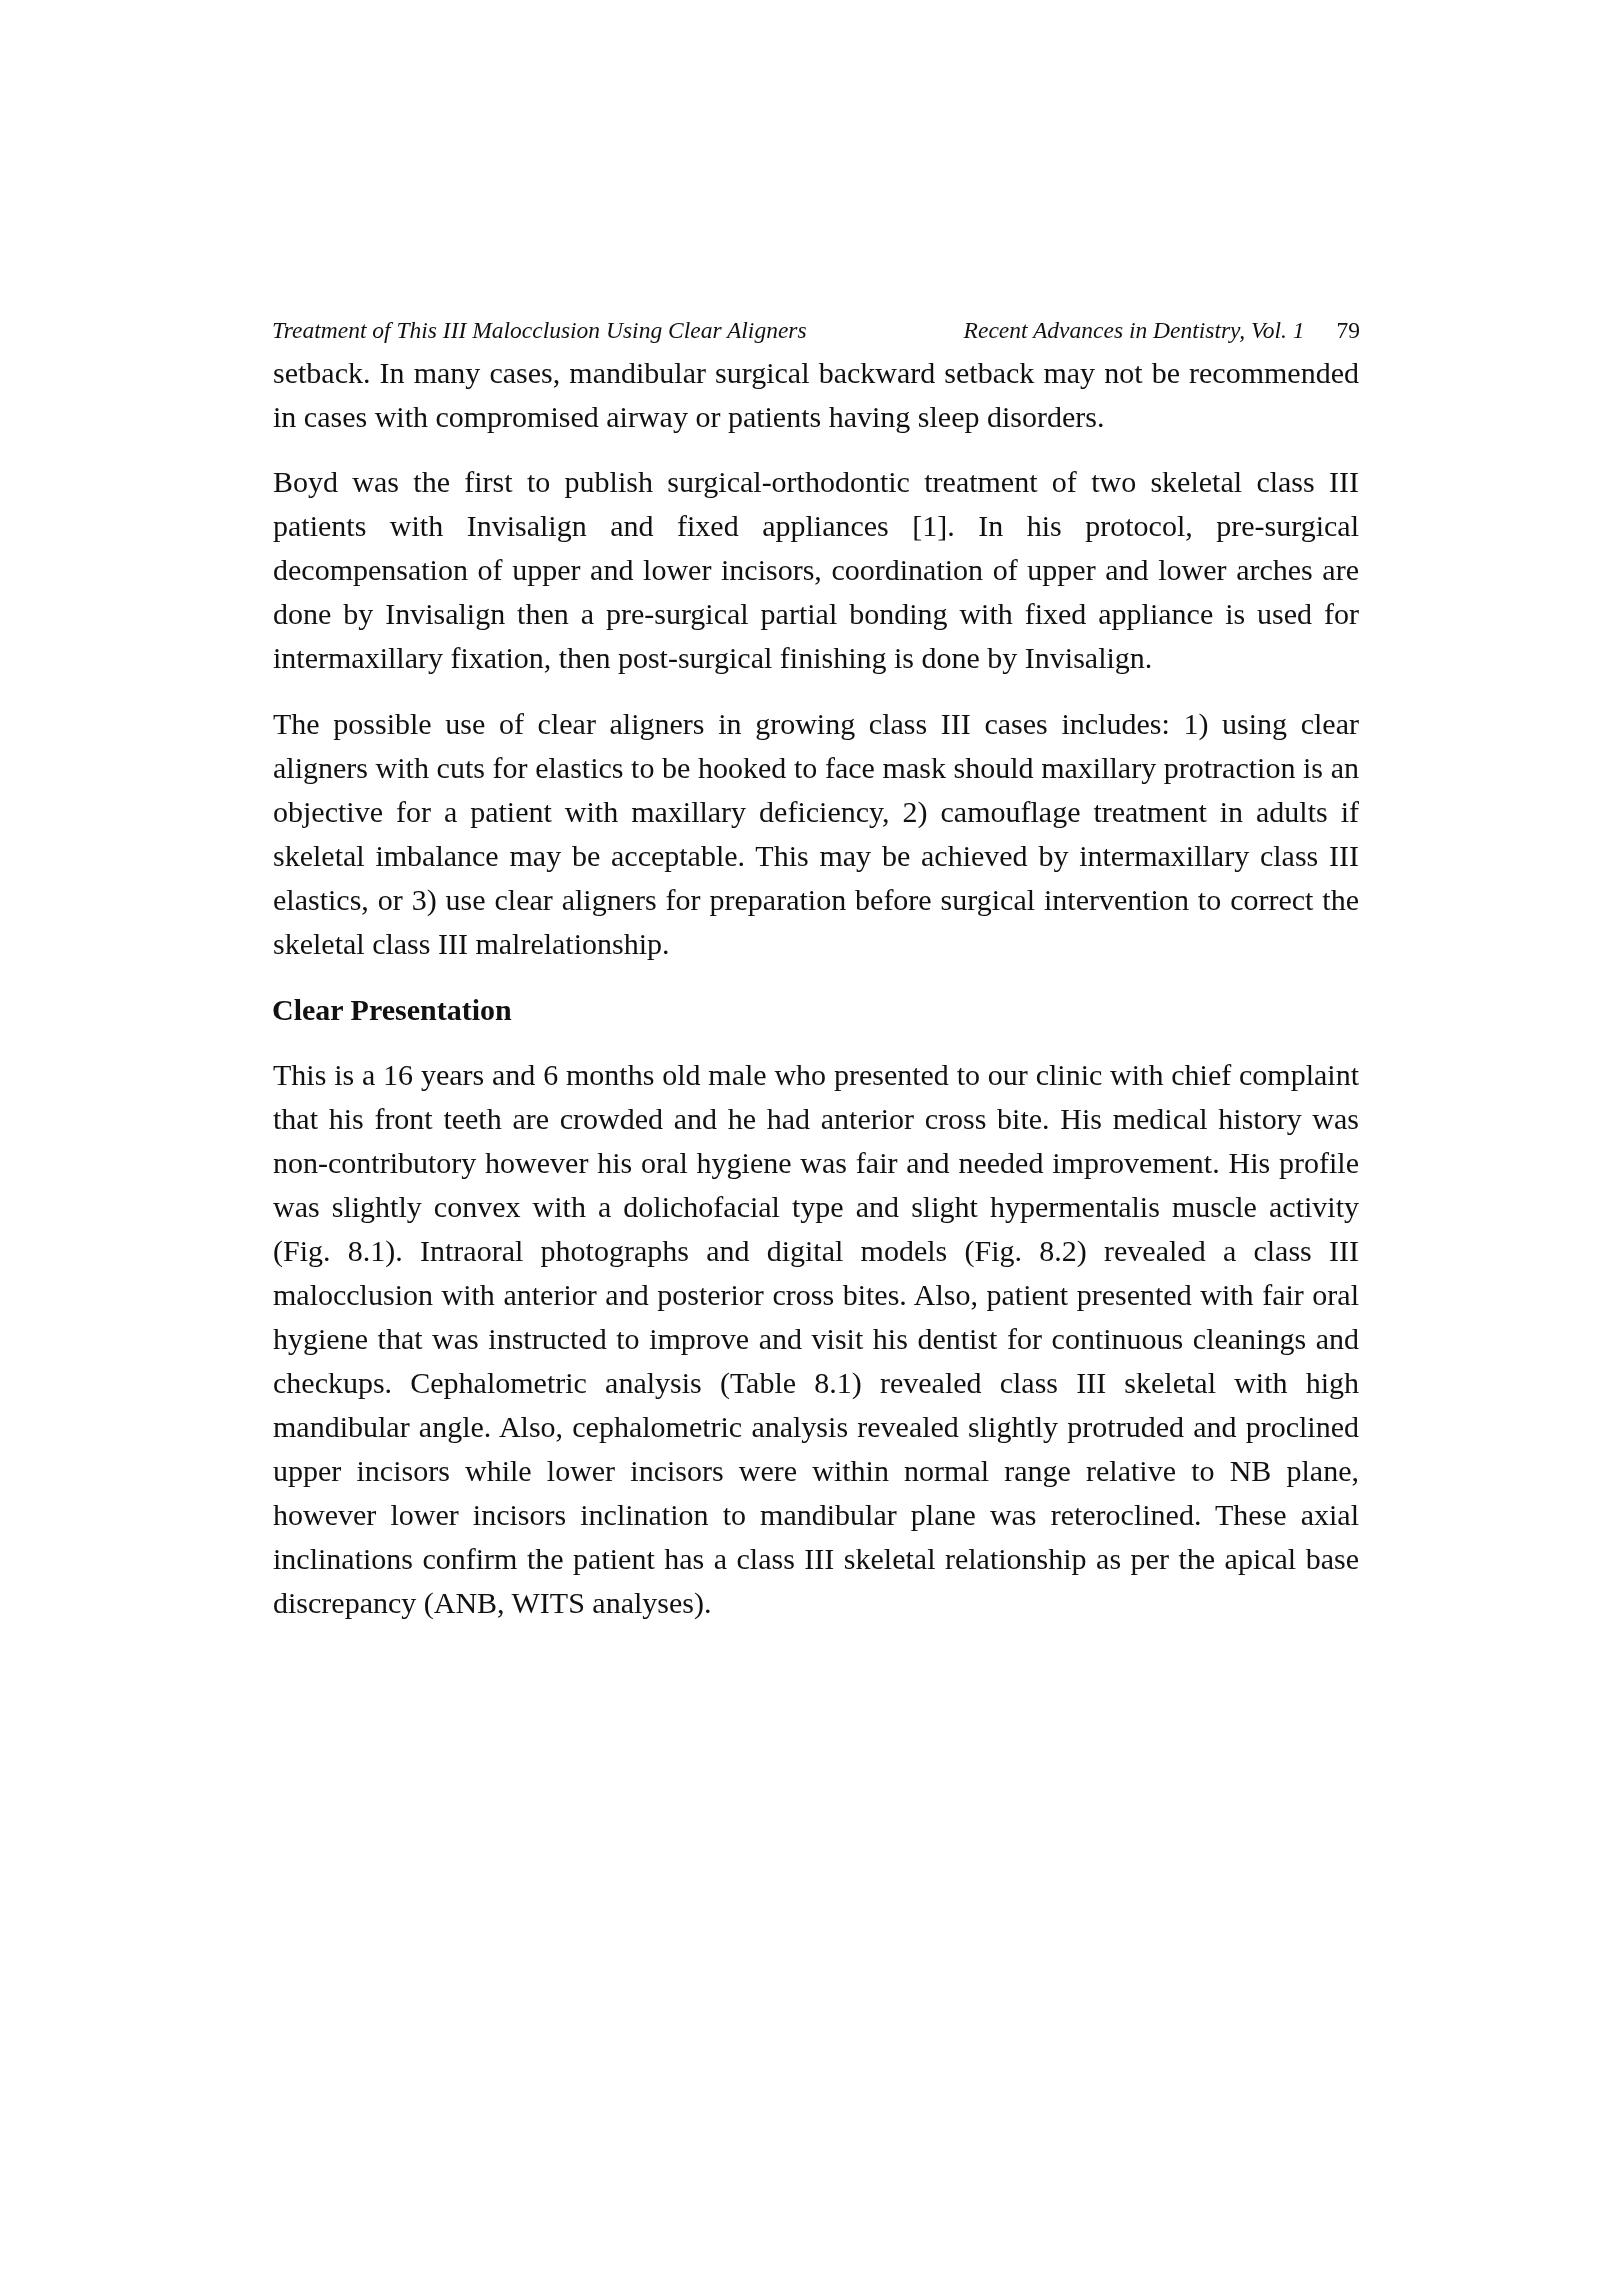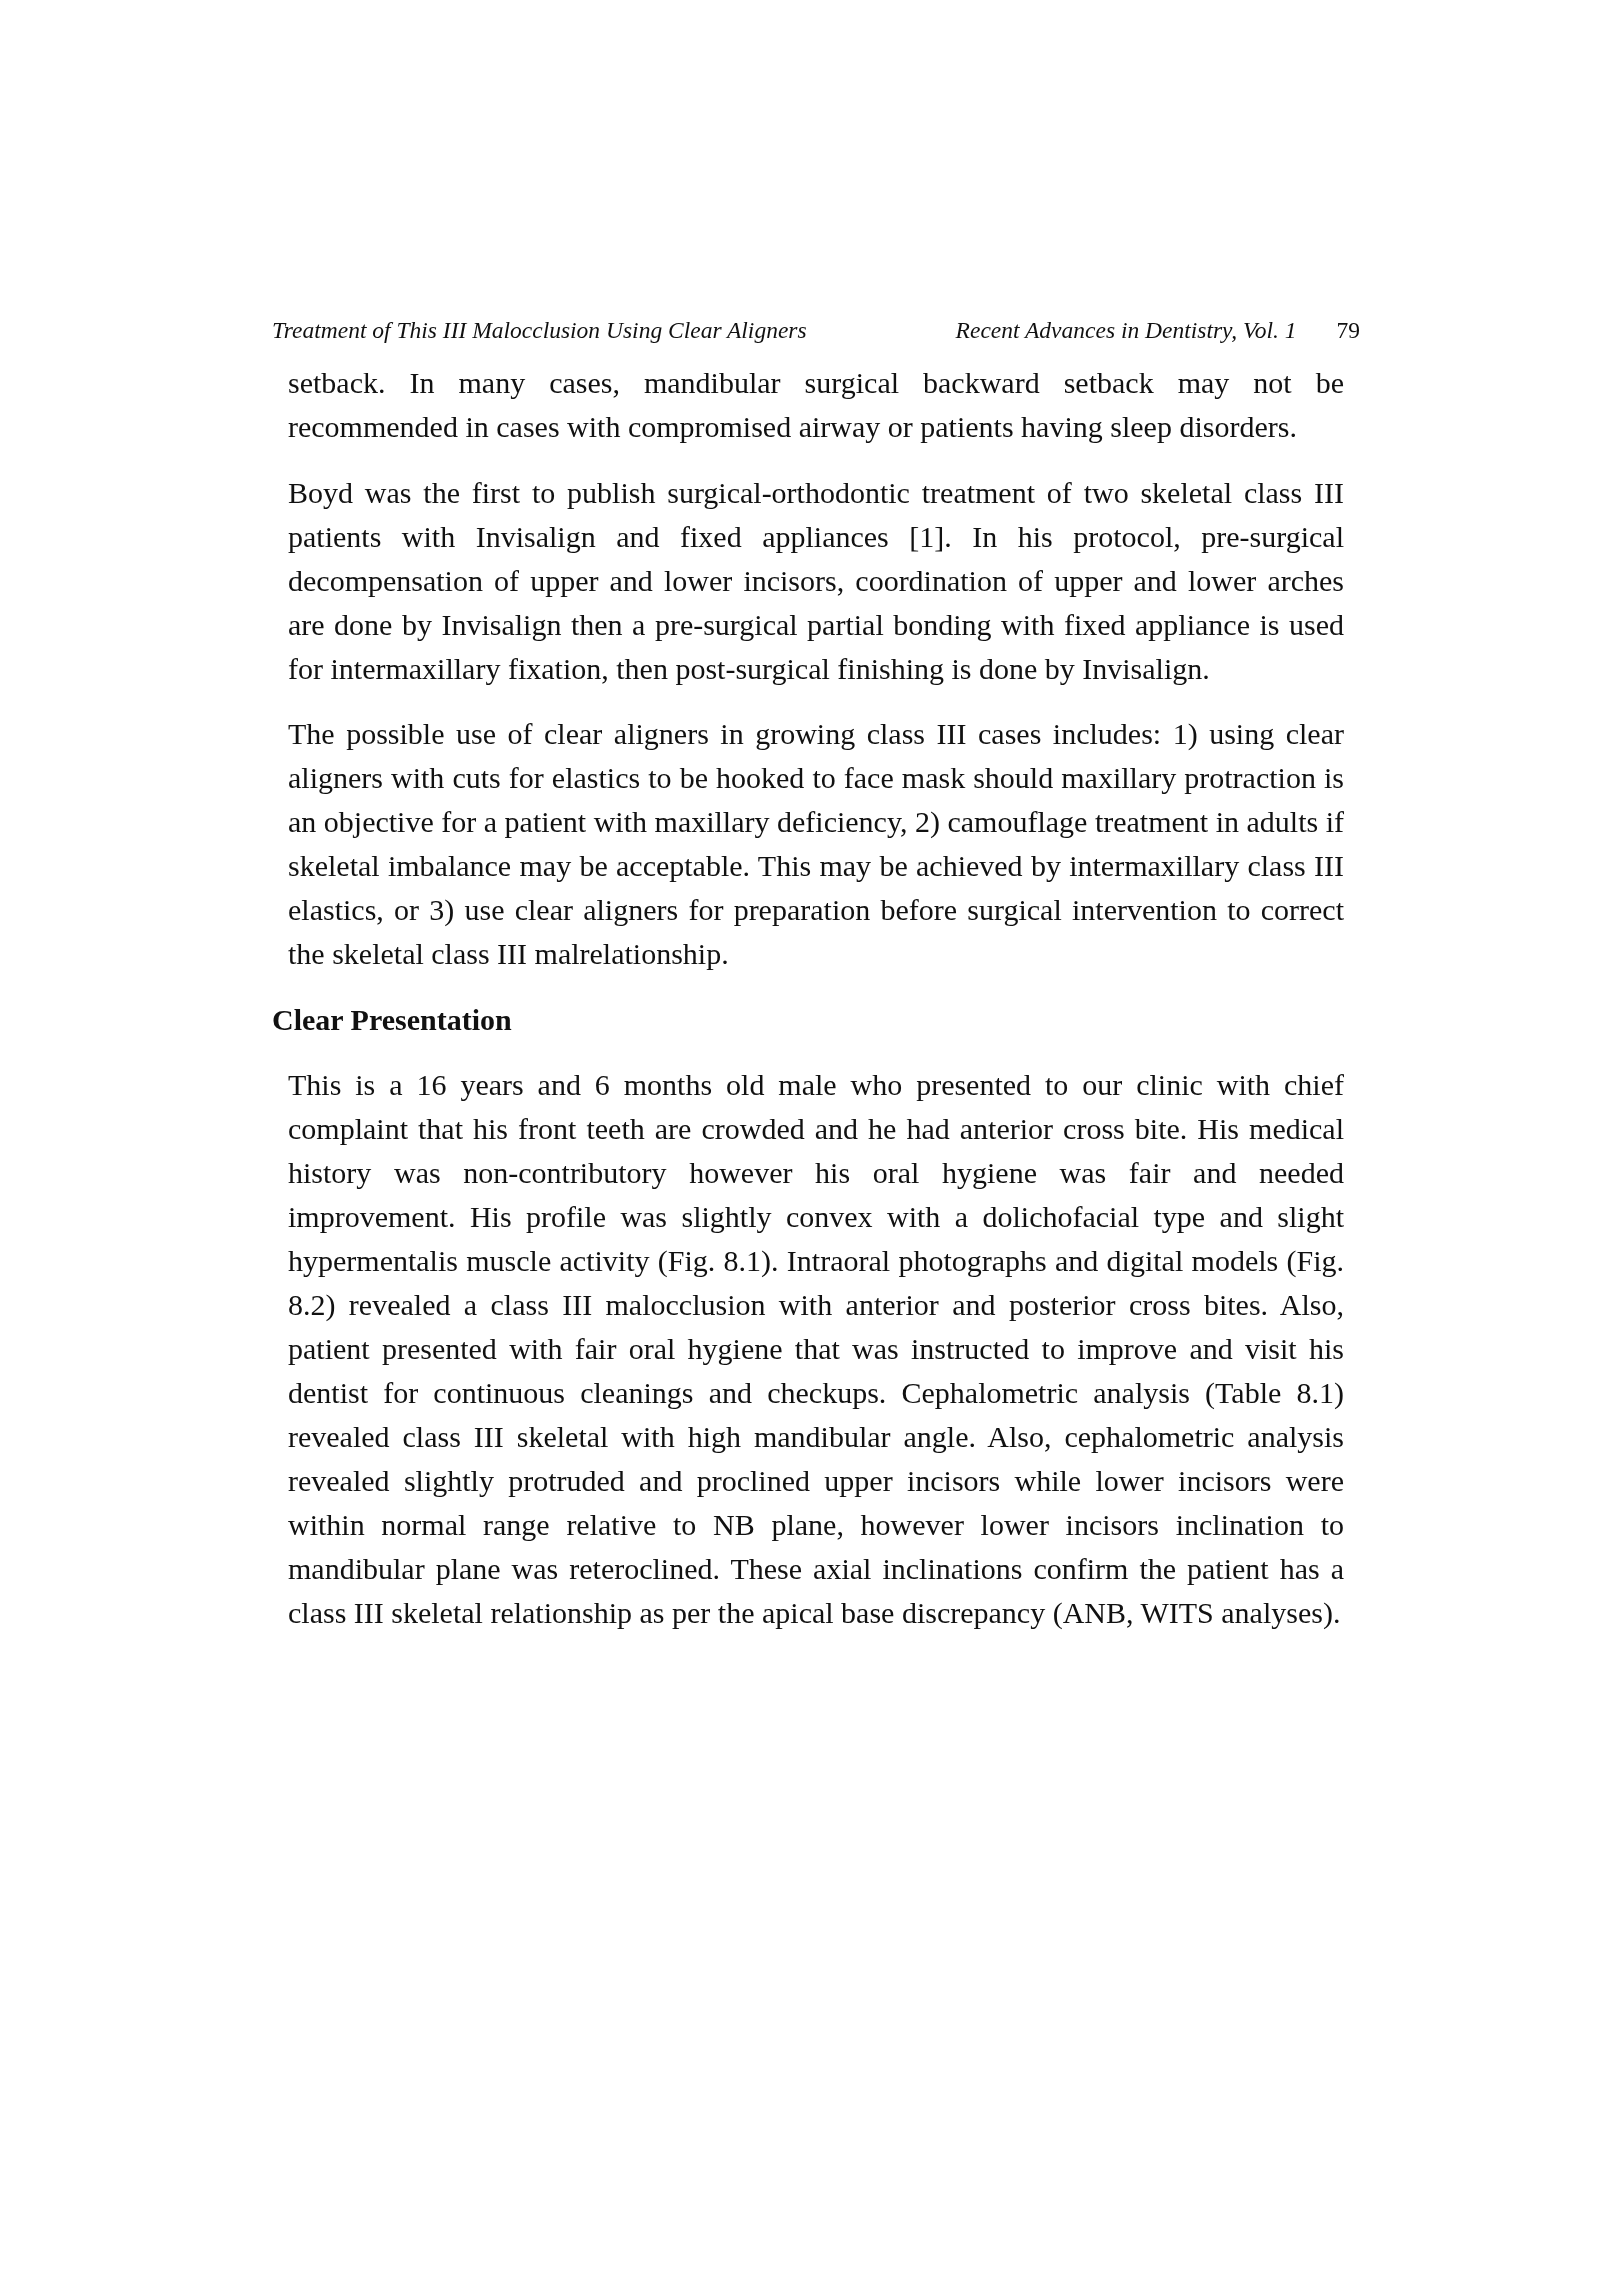--- a/index.html
+++ b/index.html
@@ -26,29 +26,29 @@
       justify-content: space-between;
       align-items: baseline;
       font-style: italic;
       font-size: 23.5px;
       line-height: 29px;
       height: 29px;
       margin-bottom: 5.9px;
     }
     .running-header .right {
       display: flex;
-      gap: 23px;
+      gap: 15px;
       justify-content: space-between;
     }
     .running-header .page-num {
       font-style: normal;
       margin-left: 17px;
     }
     p {
-      margin: 16px;
+      margin: 1px;
       font-size: 30px;
       line-height: 44px;
       text-align: justify;
       text-align-last: left;
     }
     p + p { margin-top: 21.6px; }
     h2 {
       margin: 21.6px 0 21.6px 0;
       font-size: 30px;
       line-height: 44px;

